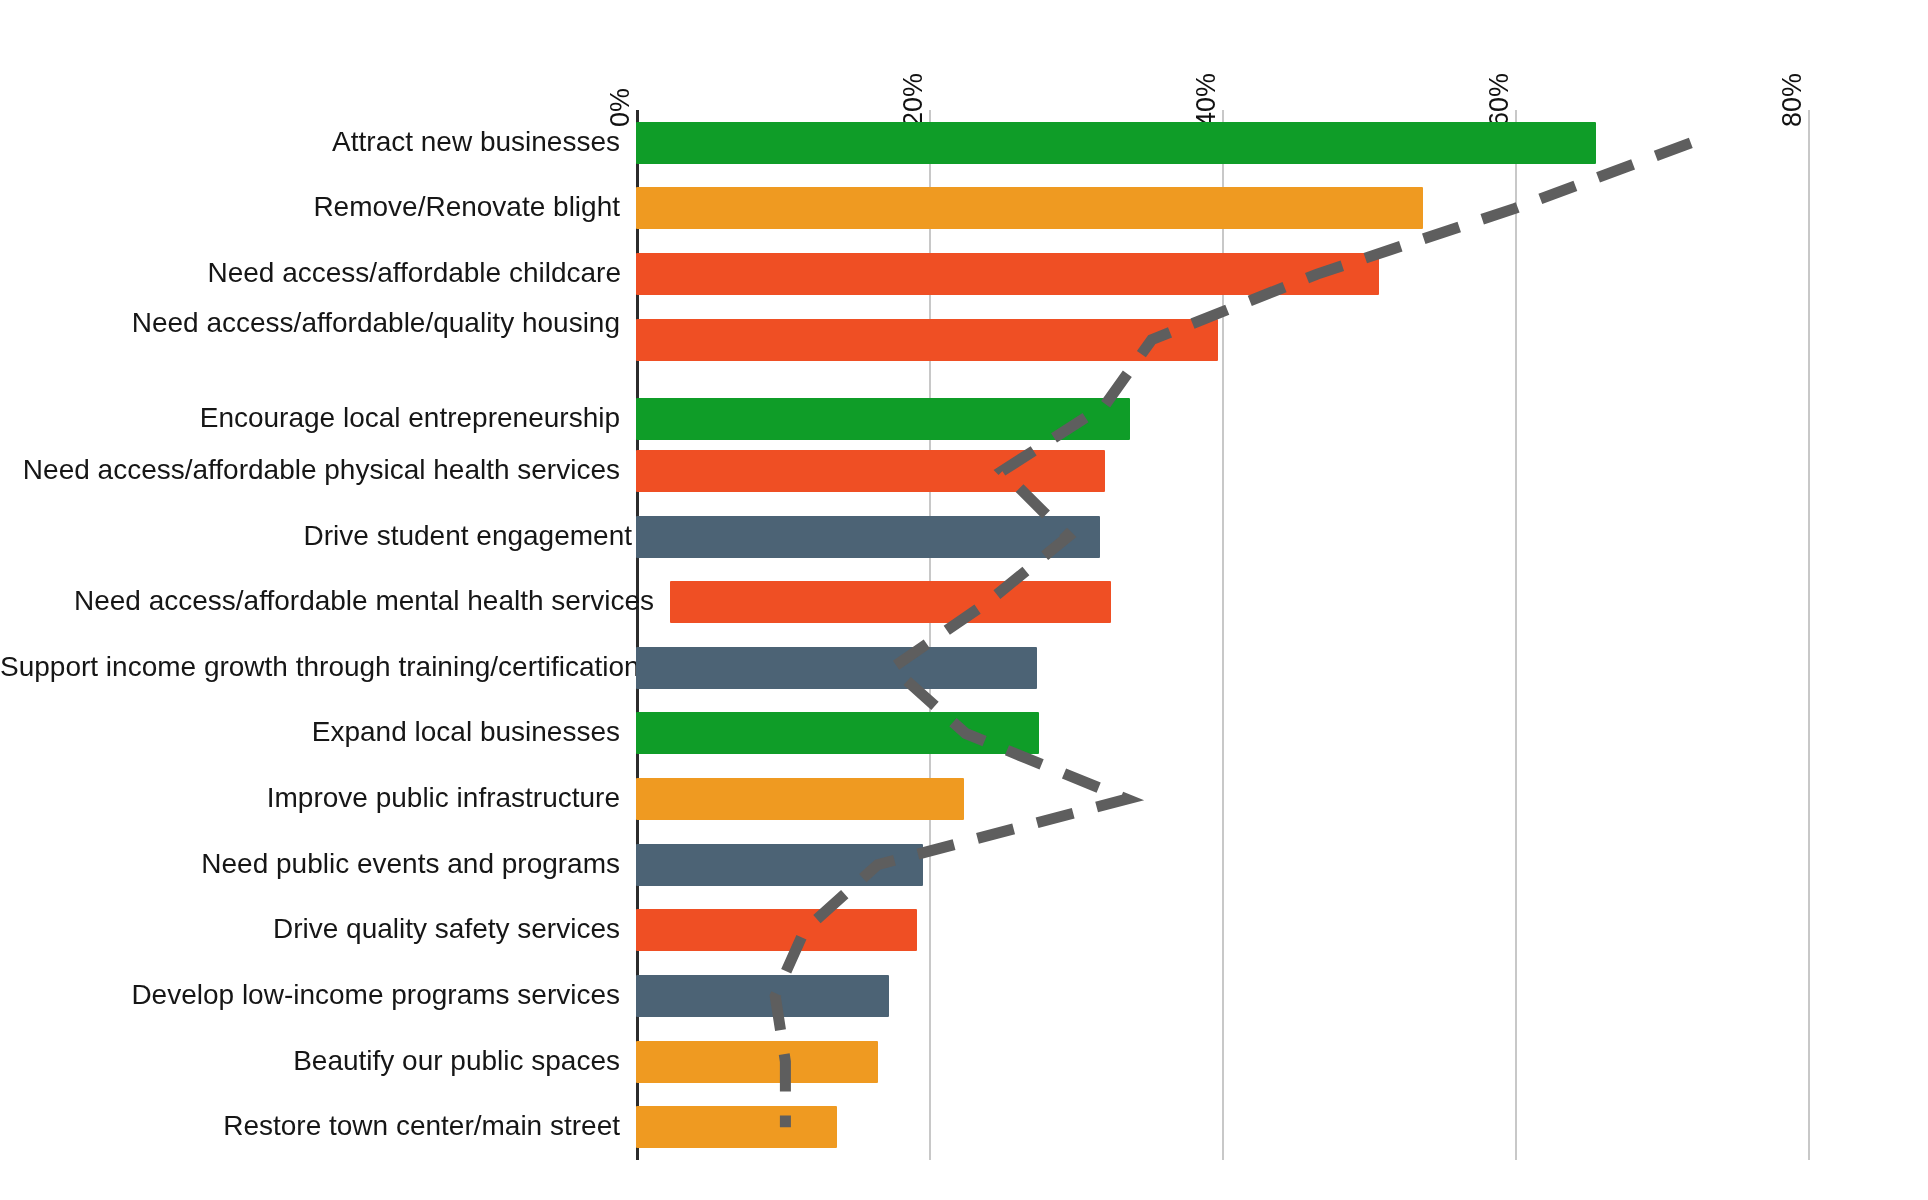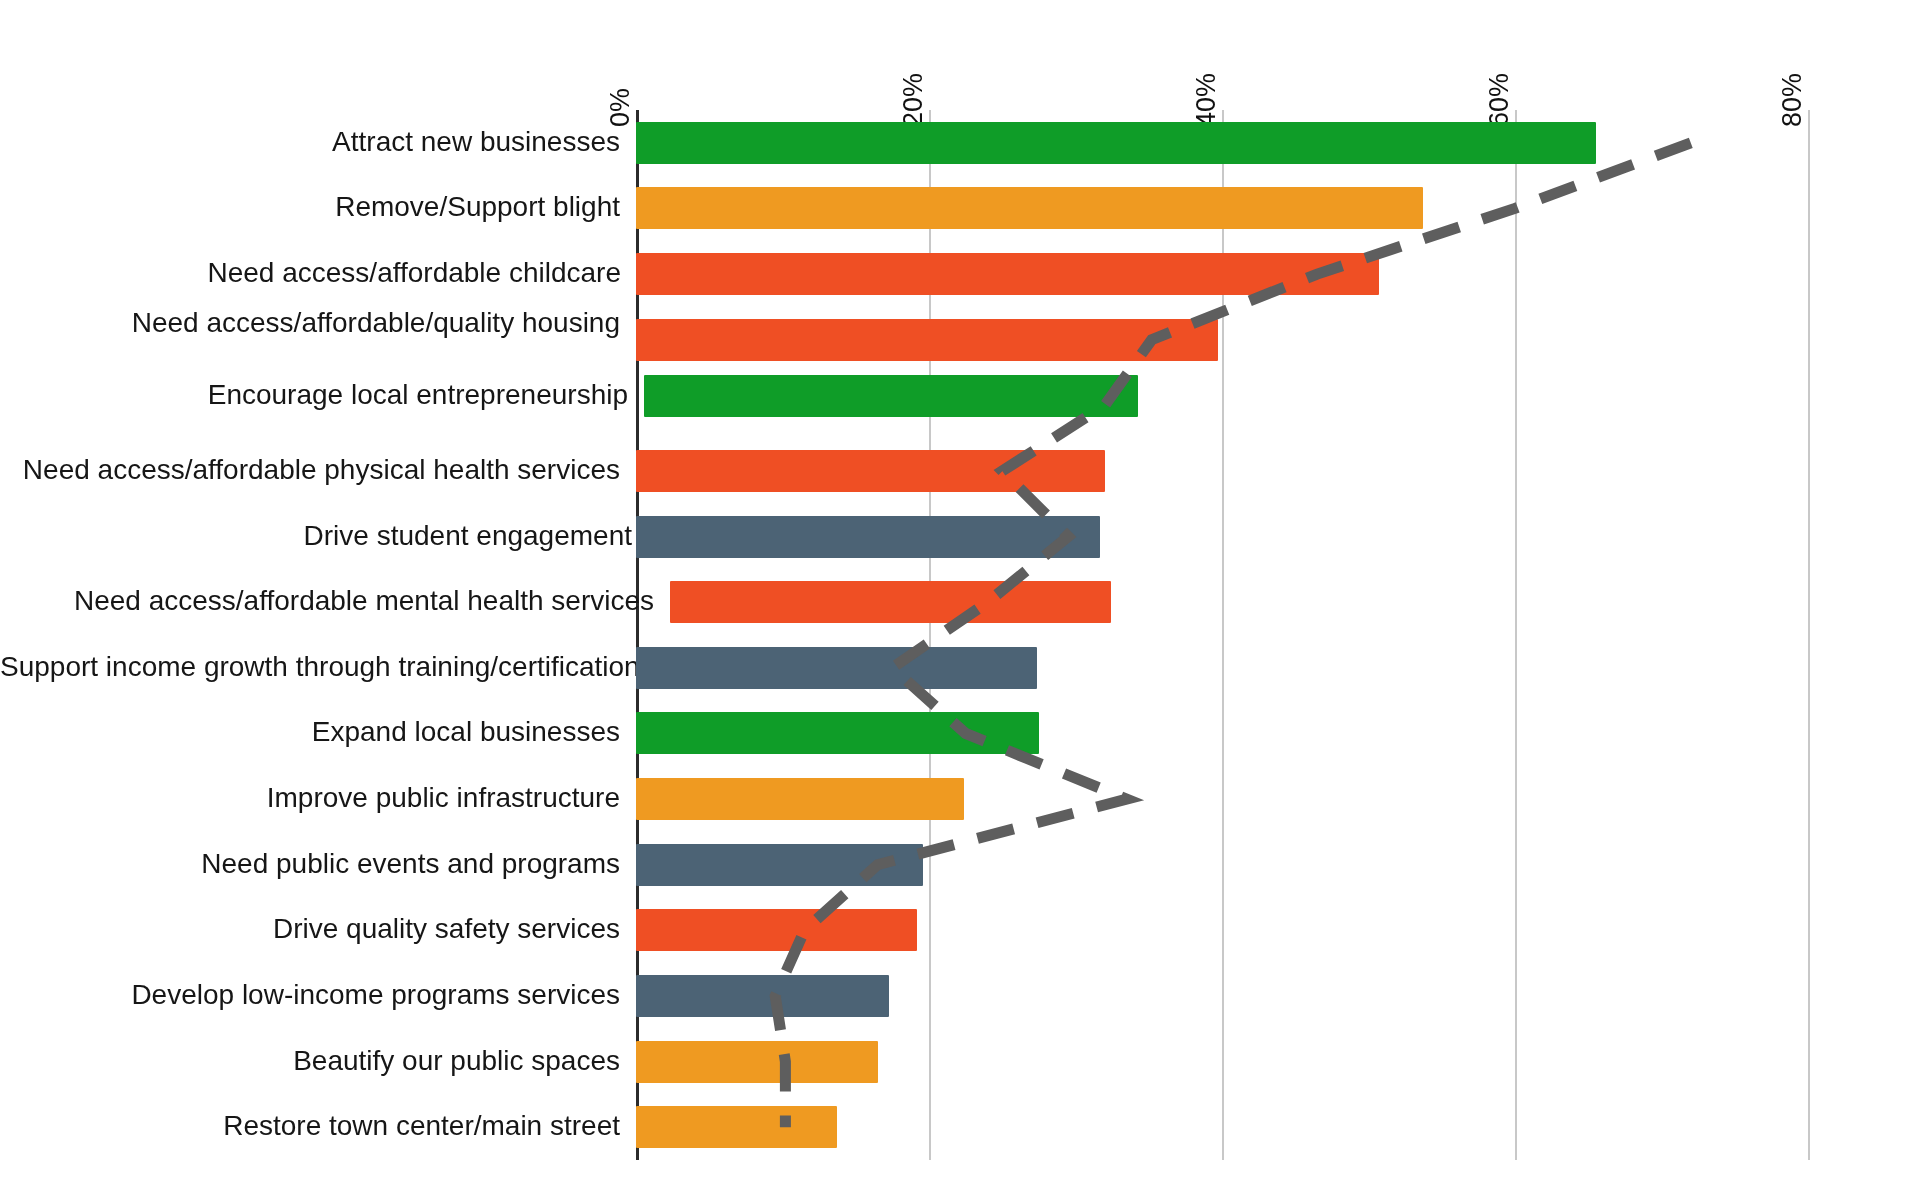--- a/index.html
+++ b/index.html
@@ -129,32 +129,32 @@
     </div>
 
   <div class="axis-line"></div>
 
   <div id="plot-area" style="left: 0px; top: 0px; width: 1928px; height: 1200px;">
       <div class="row" style="top: 110px; height: 65.625px;">
         <div class="cat-label" style="left: 0px; width: 620px; top: 17.8125px;">Attract new businesses</div>
         <div class="bar" title="Attract new businesses: 65.5%" style="left: 636px; width: 959.575px; height: 42px; top: 11.8125px; background: rgb(15, 157, 40);"></div>
       </div>
       <div class="row" style="top: 175.625px; height: 65.625px;">
-        <div class="cat-label" style="left: 0px; width: 620px; top: 17.8125px;">Remove/Support blight</div>
+        <div class="cat-label" style="left: 0px; width: 620px; top: 17.8125px;">Remove/Renovate blight</div>
         <div class="bar" title="Remove/Renovate blight: 53.7%" style="left: 636px; width: 786.705px; height: 42px; top: 11.8125px; background: rgb(239, 154, 33);"></div>
       </div>
       <div class="row" style="top: 241.25px; height: 65.625px;">
         <div class="cat-label" style="left: 1px; width: 620px; top: 17.8125px;">Need access/affordable childcare</div>
         <div class="bar" title="Need access/affordable childcare: 50.7%" style="left: 636px; width: 742.755px; height: 42px; top: 11.8125px; background: rgb(239, 79, 36);"></div>
       </div>
       <div class="row" style="top: 306.875px; height: 65.625px;">
         <div class="cat-label" style="left: 0px; width: 620px; top: 2px;">Need access/affordable/quality housing</div>
         <div class="bar" title="Need access/affordable/quality housing: 39.7%" style="left: 636px; width: 581.605px; height: 42px; top: 11.8125px; background: rgb(239, 79, 36);"></div>
       </div>
-      <div class="row" style="top: 363px; height: 65.625px; margin-left: 8px;">
+      <div class="row" style="top: 386px; height: 65.625px;">
         <div class="cat-label" style="left: 0px; width: 620px; top: 17.8125px;">Encourage local entrepreneurship</div>
         <div class="bar" title="Encourage local entrepreneurship: 33.7%" style="left: 636px; width: 493.705px; height: 42px; top: 11.8125px; background: rgb(15, 157, 40);"></div>
       </div>
       <div class="row" style="top: 438.125px; height: 65.625px;">
         <div class="cat-label" style="left: 0px; width: 620px; top: 17.8125px;">Need access/affordable physical health services</div>
         <div class="bar" title="Need access/affordable physical health services: 32%" style="left: 636px; width: 468.8px; height: 42px; top: 11.8125px; background: rgb(239, 79, 36);"></div>
       </div>
       <div class="row" style="top: 503.75px; height: 65.625px;">
         <div class="cat-label" style="left: 0px; width: 620px; top: 17.8125px; padding-left: 12px;">Drive student engagement</div>
         <div class="bar" title="Drive student engagement: 31.7%" style="left: 636px; width: 464.405px; height: 42px; top: 11.8125px; background: rgb(76, 99, 117);"></div>

